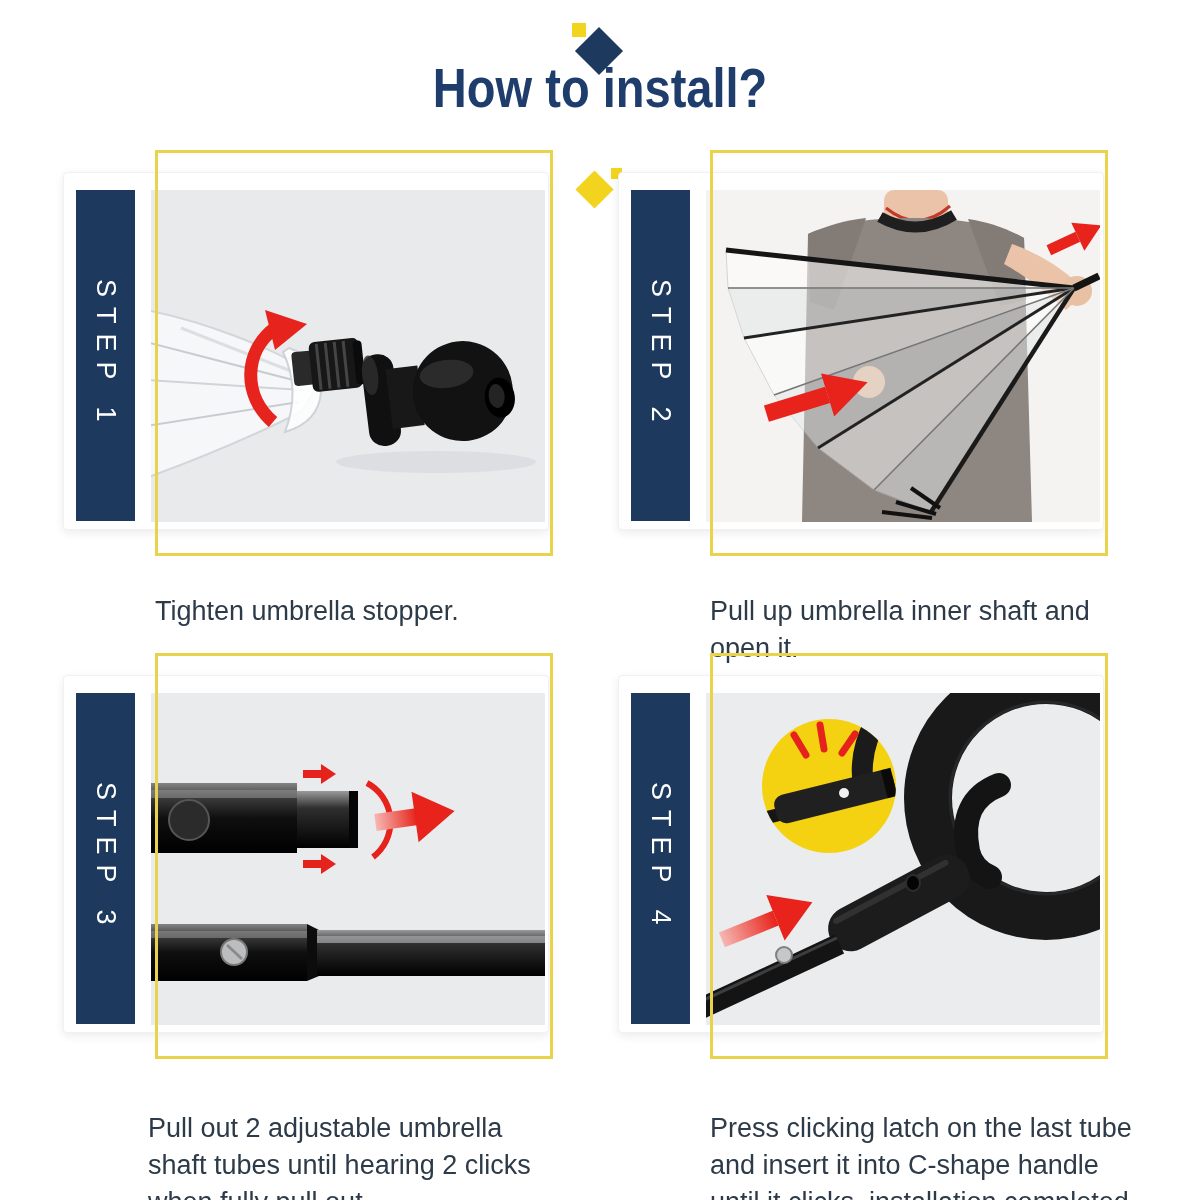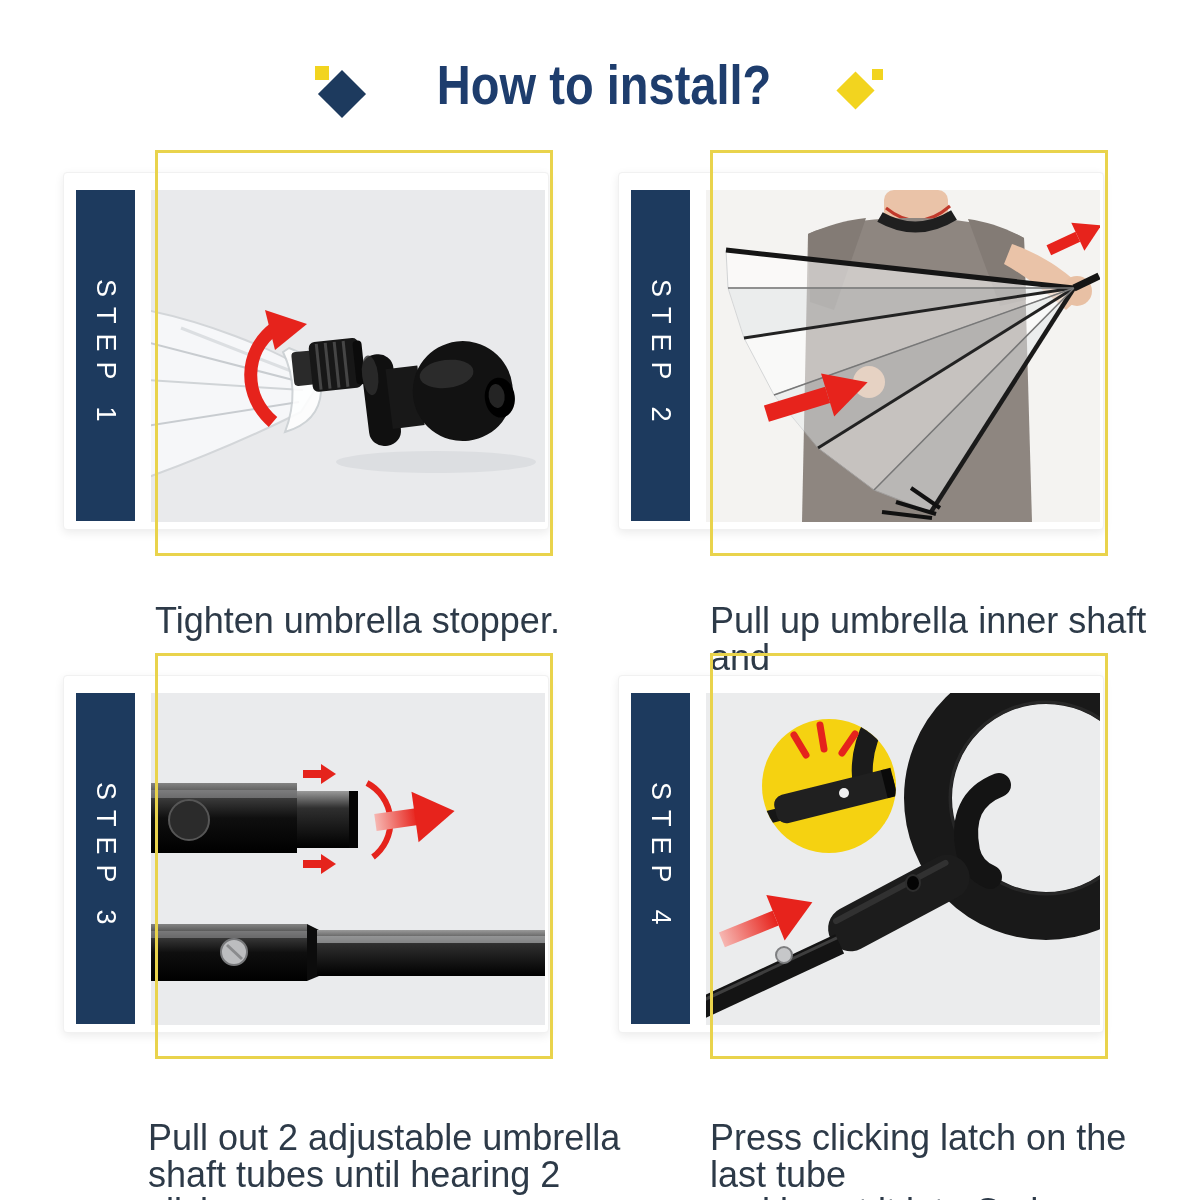--- a/index.html
+++ b/index.html
@@ -12,21 +12,21 @@
     --photo_bg:#e9eaec;
   }
   html,body{margin:0;padding:0;background:#ffffff;}
   .stage{
     position:relative;width:1200px;height:1200px;background:#ffffff;
     font-family:"Liberation Sans", sans-serif;overflow:hidden;
   }
   
   .title-row{
     position:absolute;top:44px;left:0;right:0;height:80px;
-    display:flex;justify-content:center;align-items:center;gap:34px;
+    display:flex;justify-content:center;align-items:center;gap:34px;flex-direction:column;
   }
   .title-text{
     font-size:56px;font-weight:bold;color:var(--title_navy);
     transform:scaleX(0.84);transform-origin:center;white-space:nowrap;
   }
   .deco{position:relative;}
   .deco-left{width:56px;height:56px;margin-top:16px;}
   .deco-left .diamond{position:absolute;left:10px;top:13px;width:34px;height:34px;background:var(--navy);transform:rotate(45deg);}
   .deco-left .sq{position:absolute;left:0;top:2px;width:14px;height:14px;background:var(--yellow);}
   .deco-right{width:48px;height:48px;margin-top:10px;}
@@ -54,21 +54,21 @@
   .banner-text{
     writing-mode:vertical-rl;color:#ffffff;font-size:27px;letter-spacing:10px;
     font-weight:400;white-space:nowrap;
   }
   .photo{
     position:absolute;left:87px;top:17px;width:394px;height:332px;overflow:hidden;
   }
   .photo svg{display:block;width:100%;height:100%;}
   
   .caption{
-    position:absolute;width:474px;font-size:36px;line-height:37px;
+    position:absolute;width:474px;font-size:27px;line-height:37px;
     color:var(--caption);white-space:pre-line;
   }
   #cap1{left:155px;top:566px;}
   #cap2{left:710px;top:566px;}
   #cap3{left:148px;top:1083px;}
   #cap4{left:710px;top:1083px;}
 </style>
 </head>
 <body>
 

